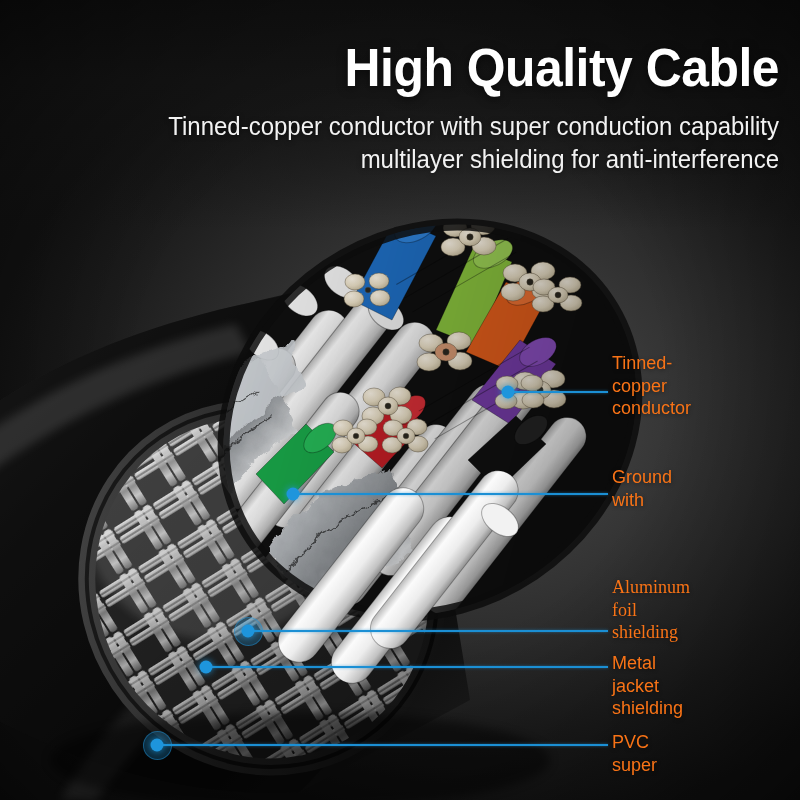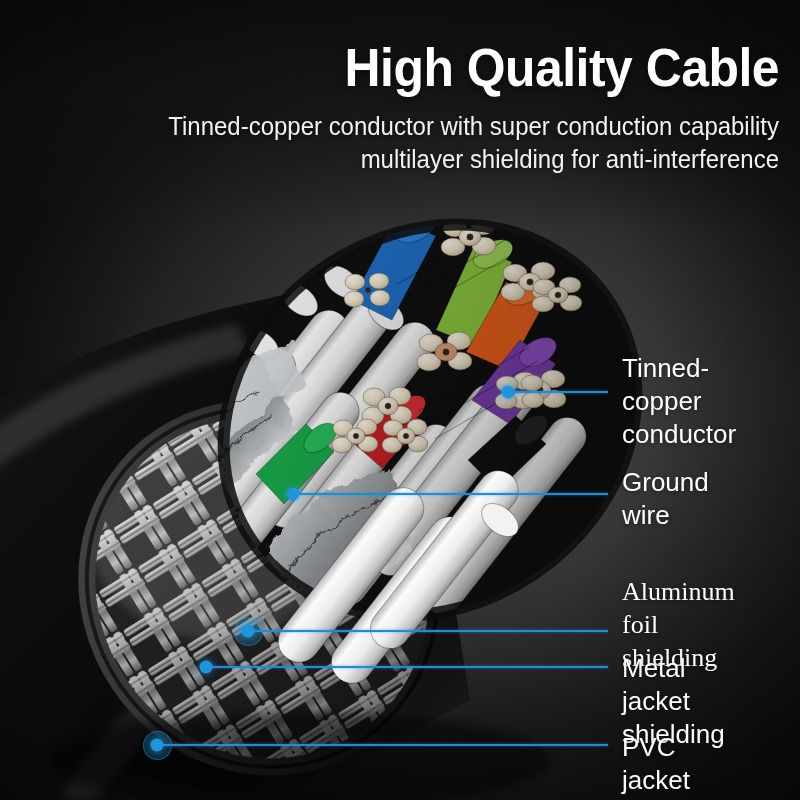--- a/index.html
+++ b/index.html
@@ -68,26 +68,25 @@
   }
   .c-dot.ring::after{
     content:"";position:absolute;left:50%;top:50%;
     width:27px;height:27px;border-radius:50%;
     transform:translate(-50%,-50%);
     background:rgba(30,149,220,.26);
     border:1px solid rgba(30,149,220,.45);
   }
   .c-label{
     position:absolute;
-    color:#ffffff;
-    font-size:26px;line-height:1.26;
+    color:#f97316;
+    font-size:18px;line-height:1.26;
     font-weight:400;
     white-space:pre-line;
     text-shadow:0 1px 4px rgba(0,0,0,.45);
-    margin-left:10px;
   }
 </style>
 </head>
 <body>
 
 <div id="stage">
 
   <div class="bg-base"></div>
   <div class="bg-topdark"></div>
 
@@ -465,39 +464,39 @@
       <div class="c-line" style="left:508px;top:391px;width:100px;"></div>
       <div class="c-dot" style="left:508px;top:392px;"></div>
       <div class="c-label" style="left:612px;top:352px;">Tinned-copper
 conductor</div>
     </div>
 
     <div class="callout">
       <div class="c-line" style="left:293px;top:493px;width:315px;"></div>
       <div class="c-dot" style="left:293px;top:494px;"></div>
       <div class="c-label" style="left:612px;top:466px;">Ground
-wire</div>
+with</div>
     </div>
 
     <div class="callout">
       <div class="c-line" style="left:248px;top:630px;width:360px;"></div>
       <div class="c-dot ring" style="left:248px;top:631px;"></div>
       <div class="c-label" style="left:612px;top:576px;font-family:Liberation Serif, serif;">Aluminum
 foil shielding</div>
     </div>
 
     <div class="callout">
       <div class="c-line" style="left:206px;top:666px;width:402px;"></div>
       <div class="c-dot" style="left:206px;top:667px;"></div>
       <div class="c-label" style="left:612px;top:652px;">Metal jacket
 shielding</div>
     </div>
 
     <div class="callout">
       <div class="c-line" style="left:157px;top:744px;width:451px;"></div>
       <div class="c-dot ring" style="left:157px;top:745px;"></div>
-      <div class="c-label" style="left:612px;top:731px;">PVC jacket</div>
+      <div class="c-label" style="left:612px;top:731px;">PVC super</div>
     </div>
 
   </div>
 
   <div class="bg-vig"></div>
 </div>
 
 </body></html>

